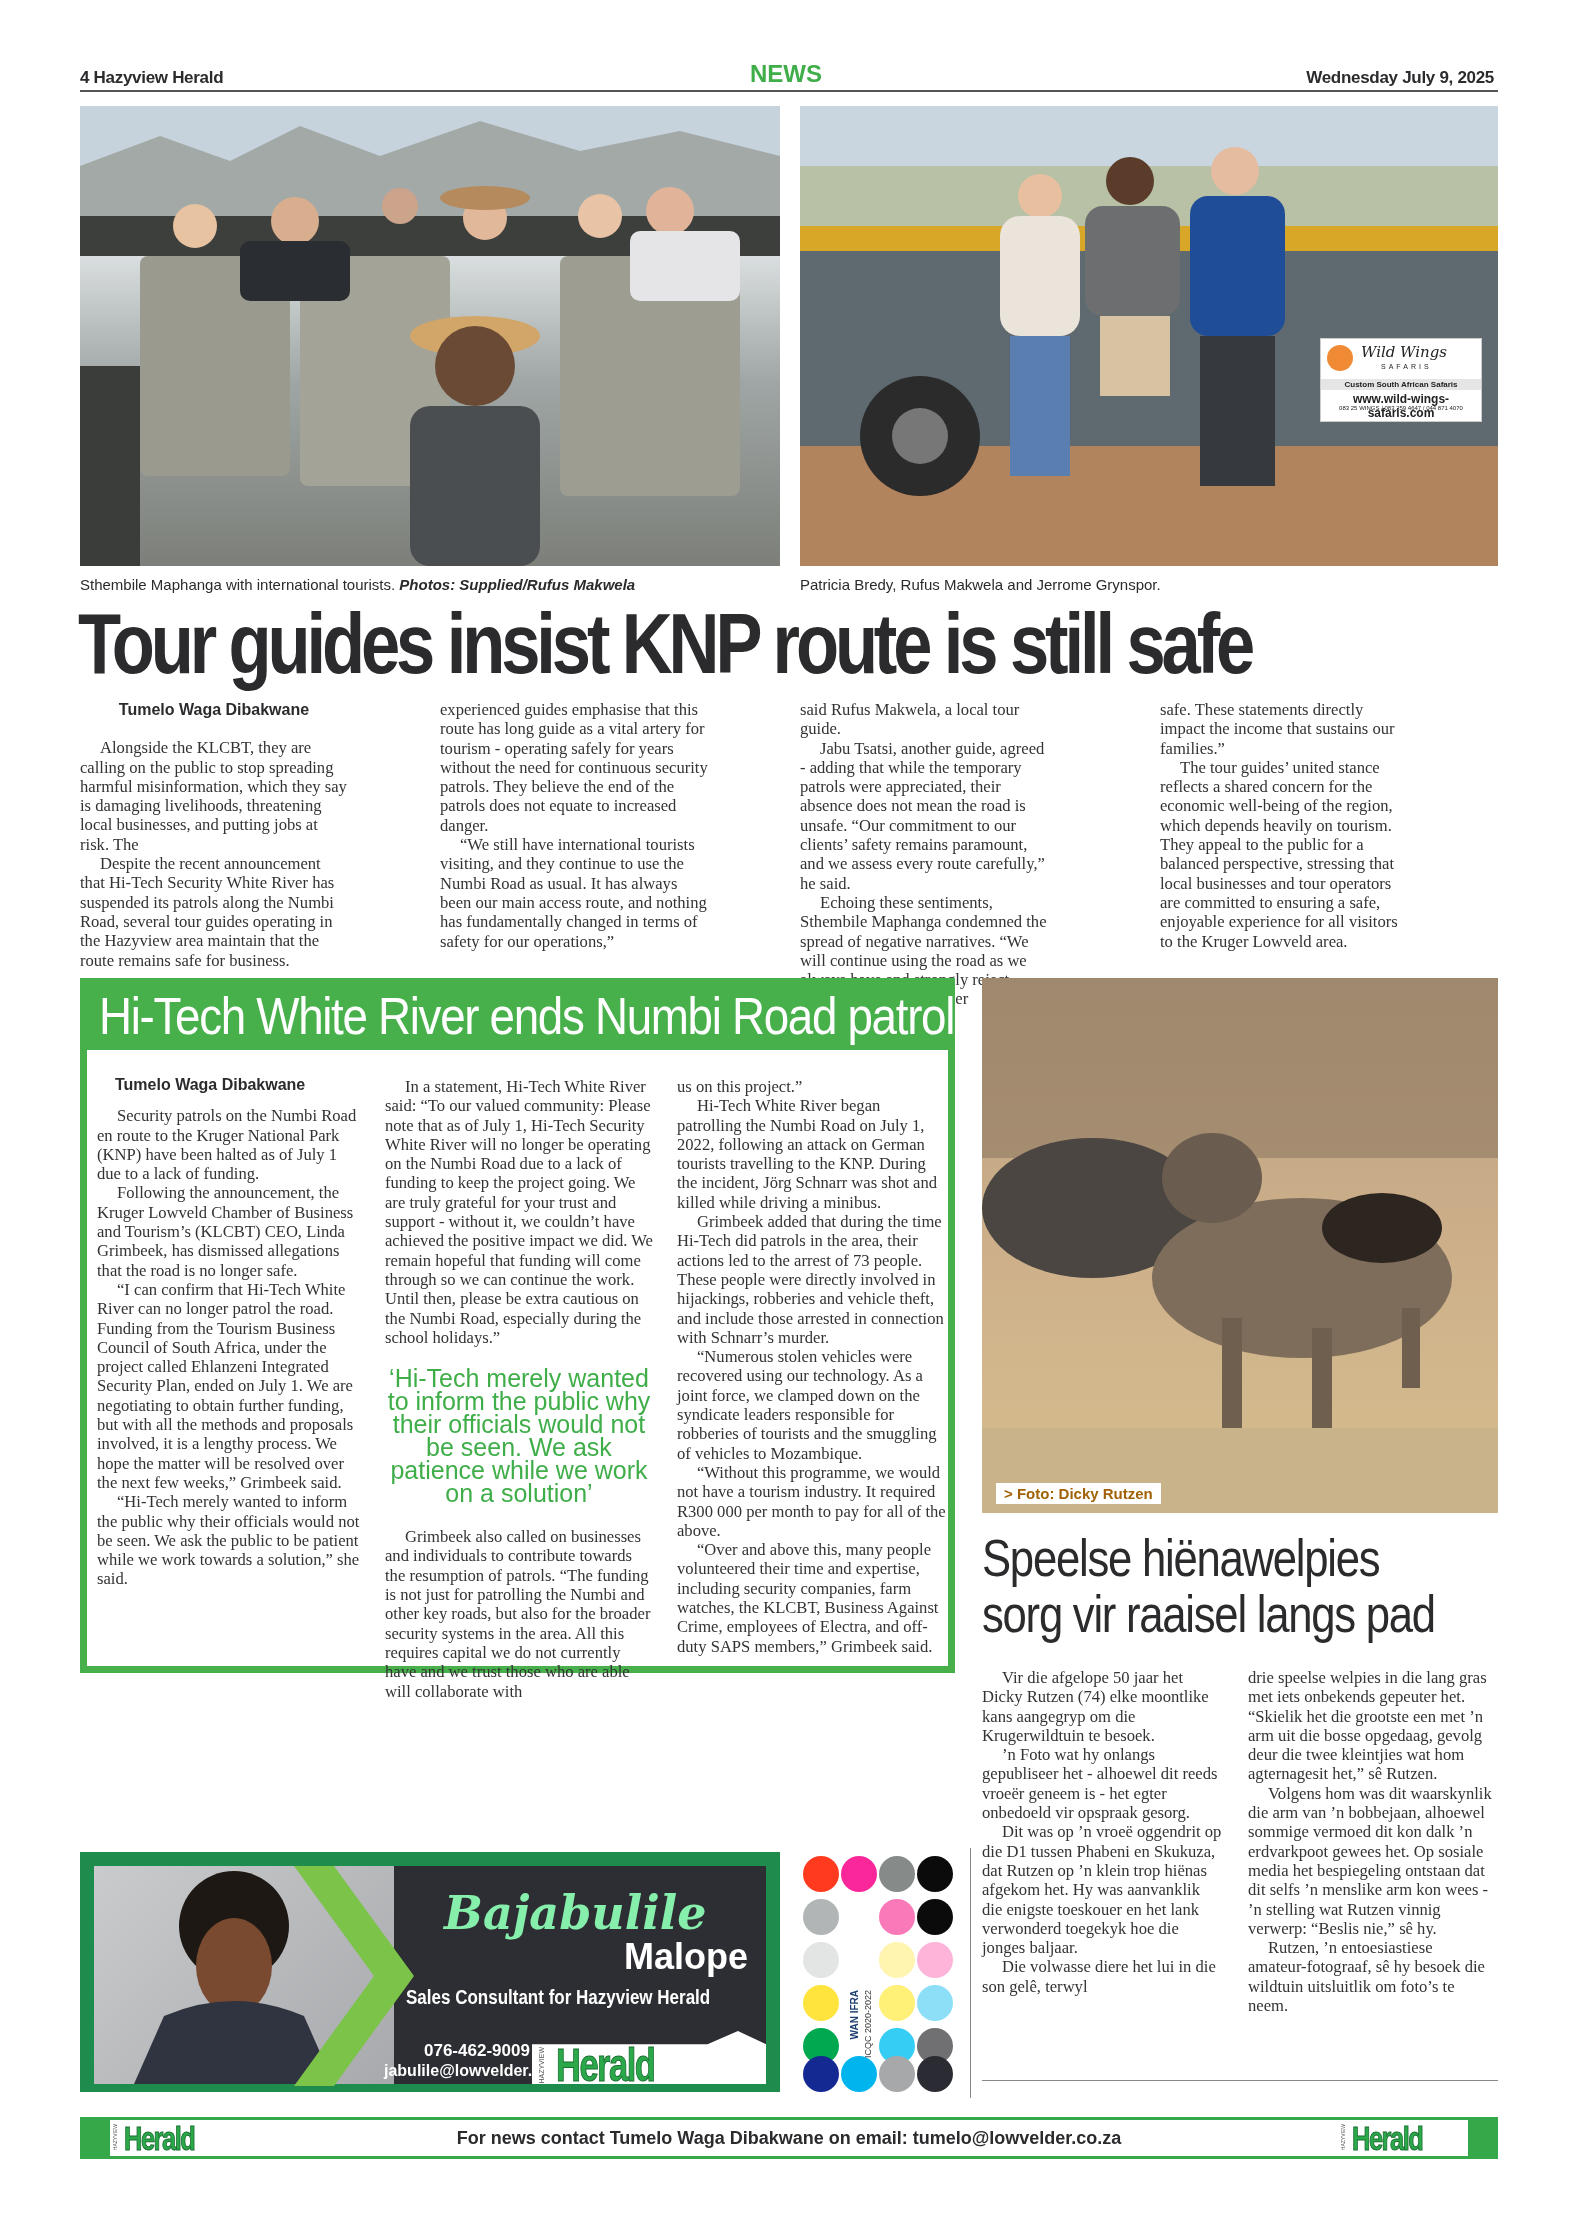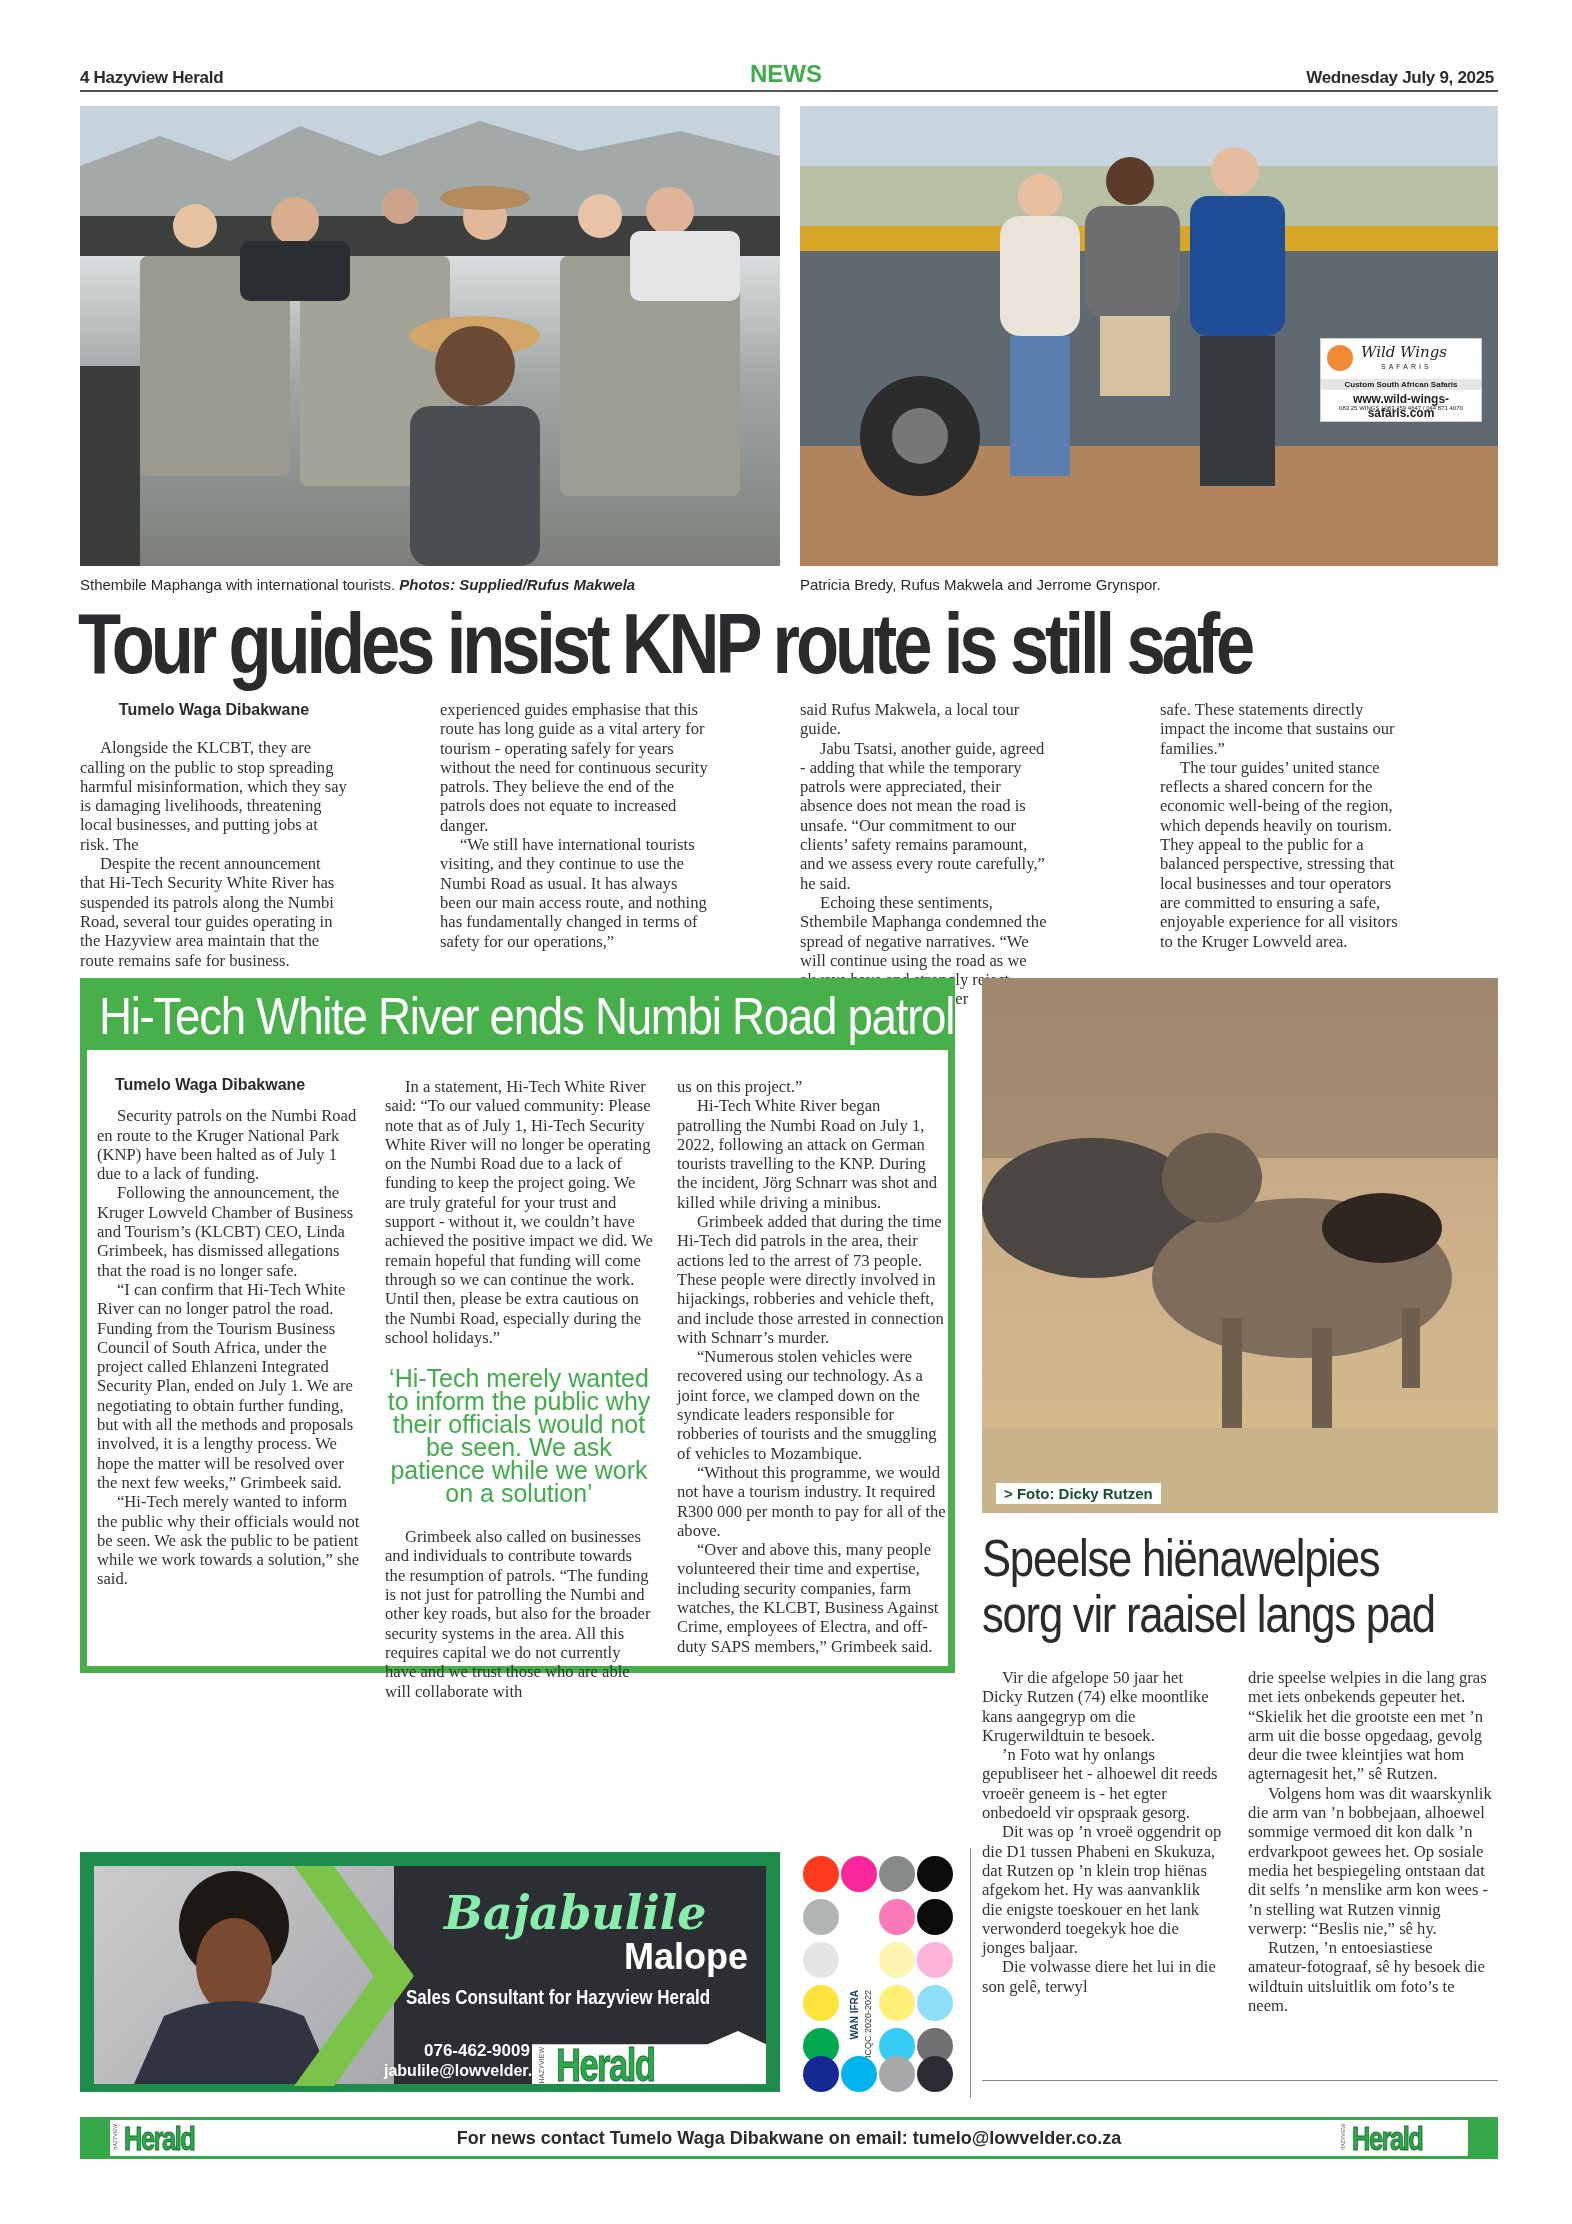--- a/index.html
+++ b/index.html
@@ -20,21 +20,21 @@
   .col { font-size: 16.6px; line-height: 19.3px; color: #333; }
   .col p { text-indent: 20px; }
   .col p.noind { text-indent: 0; }
   .byline { font-family: "Liberation Sans", sans-serif; font-weight: bold; font-size: 16px; color: #2b2b2e; text-align: center; margin-bottom: 19px; }
 
   .greenbox { top: 978px; left: 80px; width: 875px; height: 695px; border: 7px solid #47b04b; background: #fff; }
   .greenhead { position: absolute; top: 0; left: 0; right: 0; height: 65px; background: #47b04b; color: #fff; font-family: "Liberation Sans", sans-serif; font-size: 52px; padding-left: 12px; line-height: 62px; letter-spacing: -1.5px; }
   .greenhead span { display: inline-block; transform: scaleX(0.88); transform-origin: left; white-space: nowrap; }
   .pullquote { font-family: "Liberation Sans", sans-serif; color: #3fae49; font-size: 25px; line-height: 23px; text-align: center; margin: 20px 0 22px; }
 
-  .hyena-caption { font-family: "Liberation Sans", sans-serif; font-weight: bold; font-size: 15px; background: #fff; color: #14532d; padding: 2px 8px; }
+  .hyena-caption { font-family: "Liberation Sans", sans-serif; font-weight: bold; font-size: 15px; background: #fff; color: #a16207; padding: 2px 8px; }
   .afr-head { top: 1530px; left: 982px; font-family: "Liberation Sans", sans-serif; font-size: 52px; line-height: 56px; color: #2b2b2e; letter-spacing: -1.5px; transform: scaleX(0.84); transform-origin: left; white-space: nowrap; }
 
   .ad { top: 1852px; left: 80px; width: 700px; height: 240px; background: #1e8c4c; overflow: hidden; }
   .ad-inner { position: absolute; top: 14px; left: 14px; width: 672px; height: 218px; background: #2d2e33; }
   .ad-photo { position: absolute; top: 0; left: 0; width: 300px; height: 218px; background: linear-gradient(135deg, #c9cbcd 0%, #a7a9ac 100%); }
   .ad-chevron { position: absolute; left: 200px; top: -20px; width: 140px; height: 260px; }
   .ad-name1 { position: absolute; top: 20px; left: 350px; font-family: "DejaVu Serif", serif; font-style: italic; font-weight: bold; font-size: 46px; color: #86efac; }
   .ad-name2 { position: absolute; top: 70px; left: 530px; font-family: "Liberation Sans", sans-serif; font-weight: bold; font-size: 36px; color: #fff; }
   .ad-role { position: absolute; top: 120px; left: 312px; font-family: "Liberation Sans", sans-serif; font-weight: bold; font-size: 20px; color: #fff; transform: scaleX(0.85); transform-origin: left; white-space: nowrap; }
   .ad-phone { position: absolute; top: 175px; left: 330px; font-family: "Liberation Sans", sans-serif; font-weight: bold; font-size: 17px; color: #fff; }

